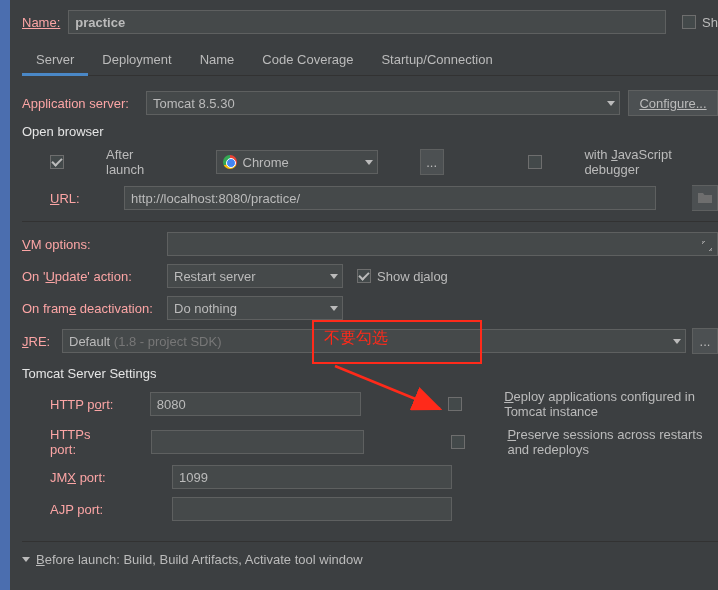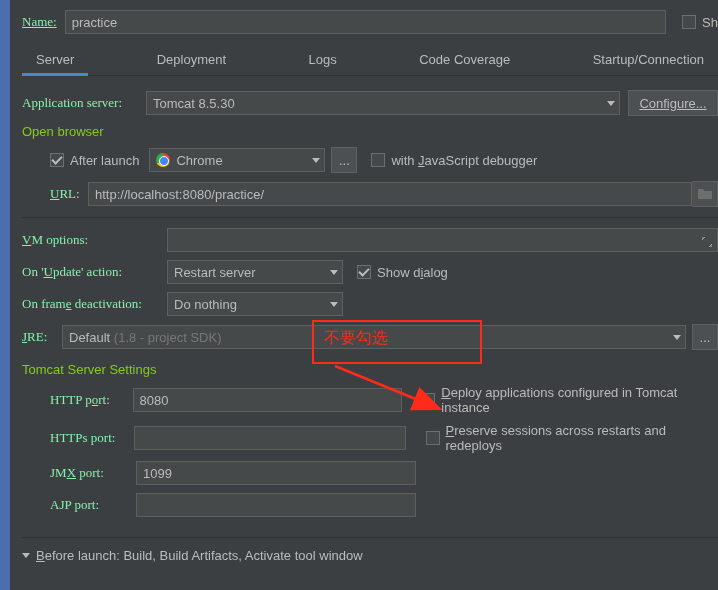--- a/index.html
+++ b/index.html
@@ -11,51 +11,51 @@
     color: #bbbbbb;
     overflow: hidden;
     position: relative;
   }
   .left-gutter {
     position: absolute; left: 0; top: 0; width: 10px; height: 100%;
     background: #4b6eaf;
   }
   .content { position: absolute; left: 10px; top: 0; right: 0; bottom: 0; padding: 10px 0 0 12px; }
   .row { display: flex; align-items: center; margin-bottom: 8px; }
-  .label { color: #86efac; font-family: Liberation Serif, serif; }
+  .label { color: #fca5a5; }
   .u { text-decoration: underline; }
   input[type=text], select, .dropdown {
     background: #45494a; border: 1px solid #5e6060; color: #bbbbbb;
     height: 24px; padding: 2px 6px; font-size: 13px; outline: none;
     font-family: inherit;
   }
-  .name-field { flex: 1; margin-left: 8px; margin-right: 16px; }
-  .tabs { display: flex; border-bottom: 1px solid #323232; margin-top: 12px; margin-bottom: 14px; justify-content: space-between; }
+  .name-field { flex: 1; margin-left: 8px; margin-right: 16px; font-weight: bold; }
+  .tabs { display: flex; border-bottom: 1px solid #323232; margin-top: 12px; margin-bottom: 14px; }
   .tab { padding: 6px 14px; color: #bbbbbb; cursor: pointer; }
   .tab.active { border-bottom: 3px solid #4a88c7; color: #bbbbbb; margin-bottom: -1px; }
   .dropdown { display: flex; align-items: center; justify-content: space-between; padding-right: 4px; }
   .dropdown .txt { white-space: nowrap; overflow: hidden; }
   .caret { width: 0; height: 0; border-left: 4px solid transparent; border-right: 4px solid transparent; border-top: 5px solid #bbbbbb; margin-left: 6px; flex-shrink: 0; }
   .btn {
     background: #4c5052; border: 1px solid #5e6060; color: #bbbbbb;
     height: 26px; padding: 0 10px; display: inline-flex; align-items: center; justify-content: center;
     font-size: 13px; cursor: pointer;
   }
   .btn.sq { width: 26px; padding: 0; }
   .checkbox {
     width: 14px; height: 14px; border: 1px solid #6e6e6e; background: #43494a;
     display: inline-flex; align-items: center; justify-content: center; margin-right: 6px;
     flex-shrink: 0;
   }
   .checkbox.checked::after {
     content: ""; width: 8px; height: 4px; border-left: 2px solid #bbbbbb; border-bottom: 2px solid #bbbbbb;
     transform: rotate(-45deg); margin-top: -3px;
   }
-  .section-title { color: #84cc16; margin: 6px 0 8px 0; }
-  .indent { margin-left: 28px; }
+  .section-title { color: #e5e5e5; margin: 6px 0 8px 0; }
+  .indent { margin-left: 28px; gap: 36px; }
   .chrome-icon { width: 14px; height: 14px; border-radius: 50%; position: relative; margin-right: 6px; flex-shrink: 0;
     background: conic-gradient(#ea4335 0 120deg, #fbbc05 120deg 240deg, #34a853 240deg 360deg); }
   .chrome-icon::after { content: ""; position: absolute; left: 3px; top: 3px; width: 8px; height: 8px; border-radius: 50%; background: #4285f4; border: 1px solid #fff; }
   .dim { color: #777; }
   .expand-icon { width: 10px; height: 10px; position: relative; margin-right: 2px; flex-shrink:0;}
   .expand-icon svg { width: 10px; height: 10px; }
   .folder-icon svg { width: 16px; height: 14px; }
   .annotation-box {
     position: absolute; border: 2px solid #ff2a1a; background: transparent;
     color: #ff2a1a; font-size: 16px; font-weight: normal; display: flex;
@@ -75,21 +75,21 @@
     <input type="text" class="name-field" value="practice" style="">
     <span style="display:flex;align-items:flex-start;">
       <span class="checkbox"></span>
       <span>Sh</span>
     </span>
   </div>
 
   <div class="tabs">
     <div class="tab active">Server</div>
     <div class="tab">Deployment</div>
-    <div class="tab">Logs</div>
+    <div class="tab">Name</div>
     <div class="tab">Code Coverage</div>
     <div class="tab">Startup/Connection</div>
   </div>
 
   <div class="row">
     <span class="label" style="width:124px;">Application server:</span>
     <div class="dropdown" style="flex:1;margin-right:8px;">
       <span class="txt">Tomcat 8.5.30</span>
         <span class="caret"></span>
     </div>

